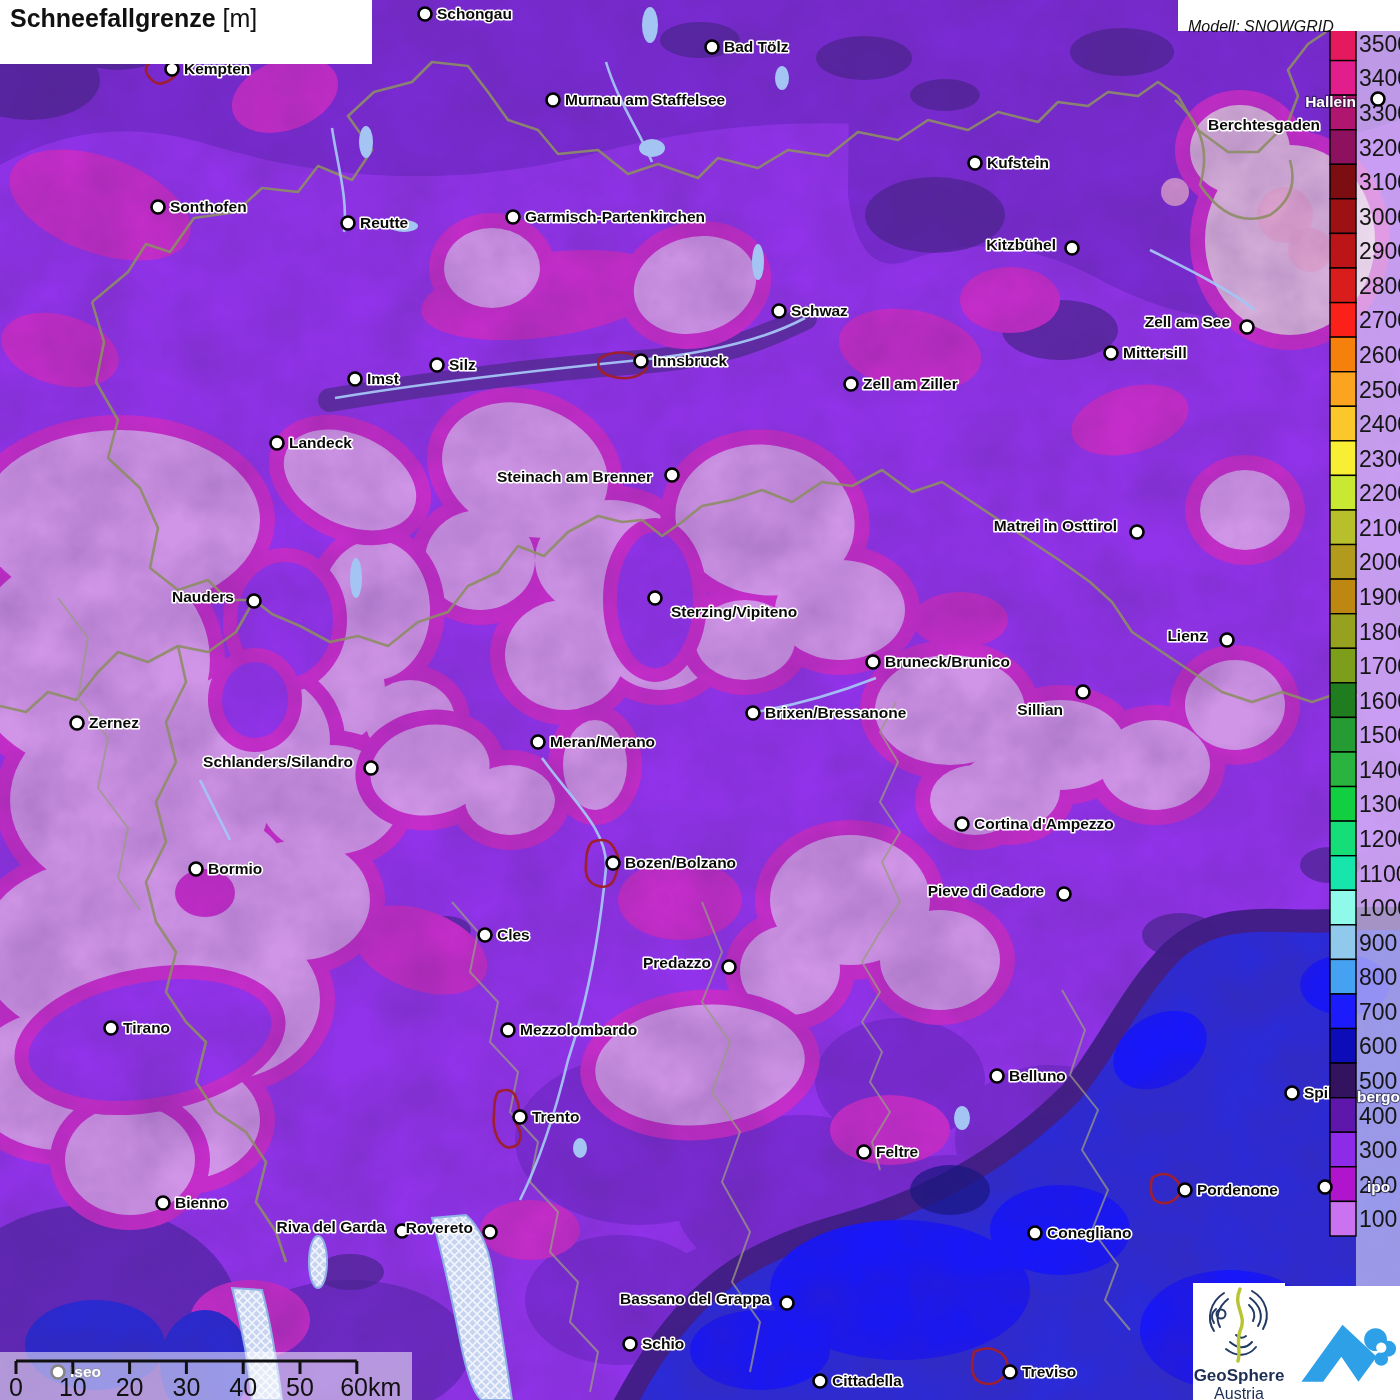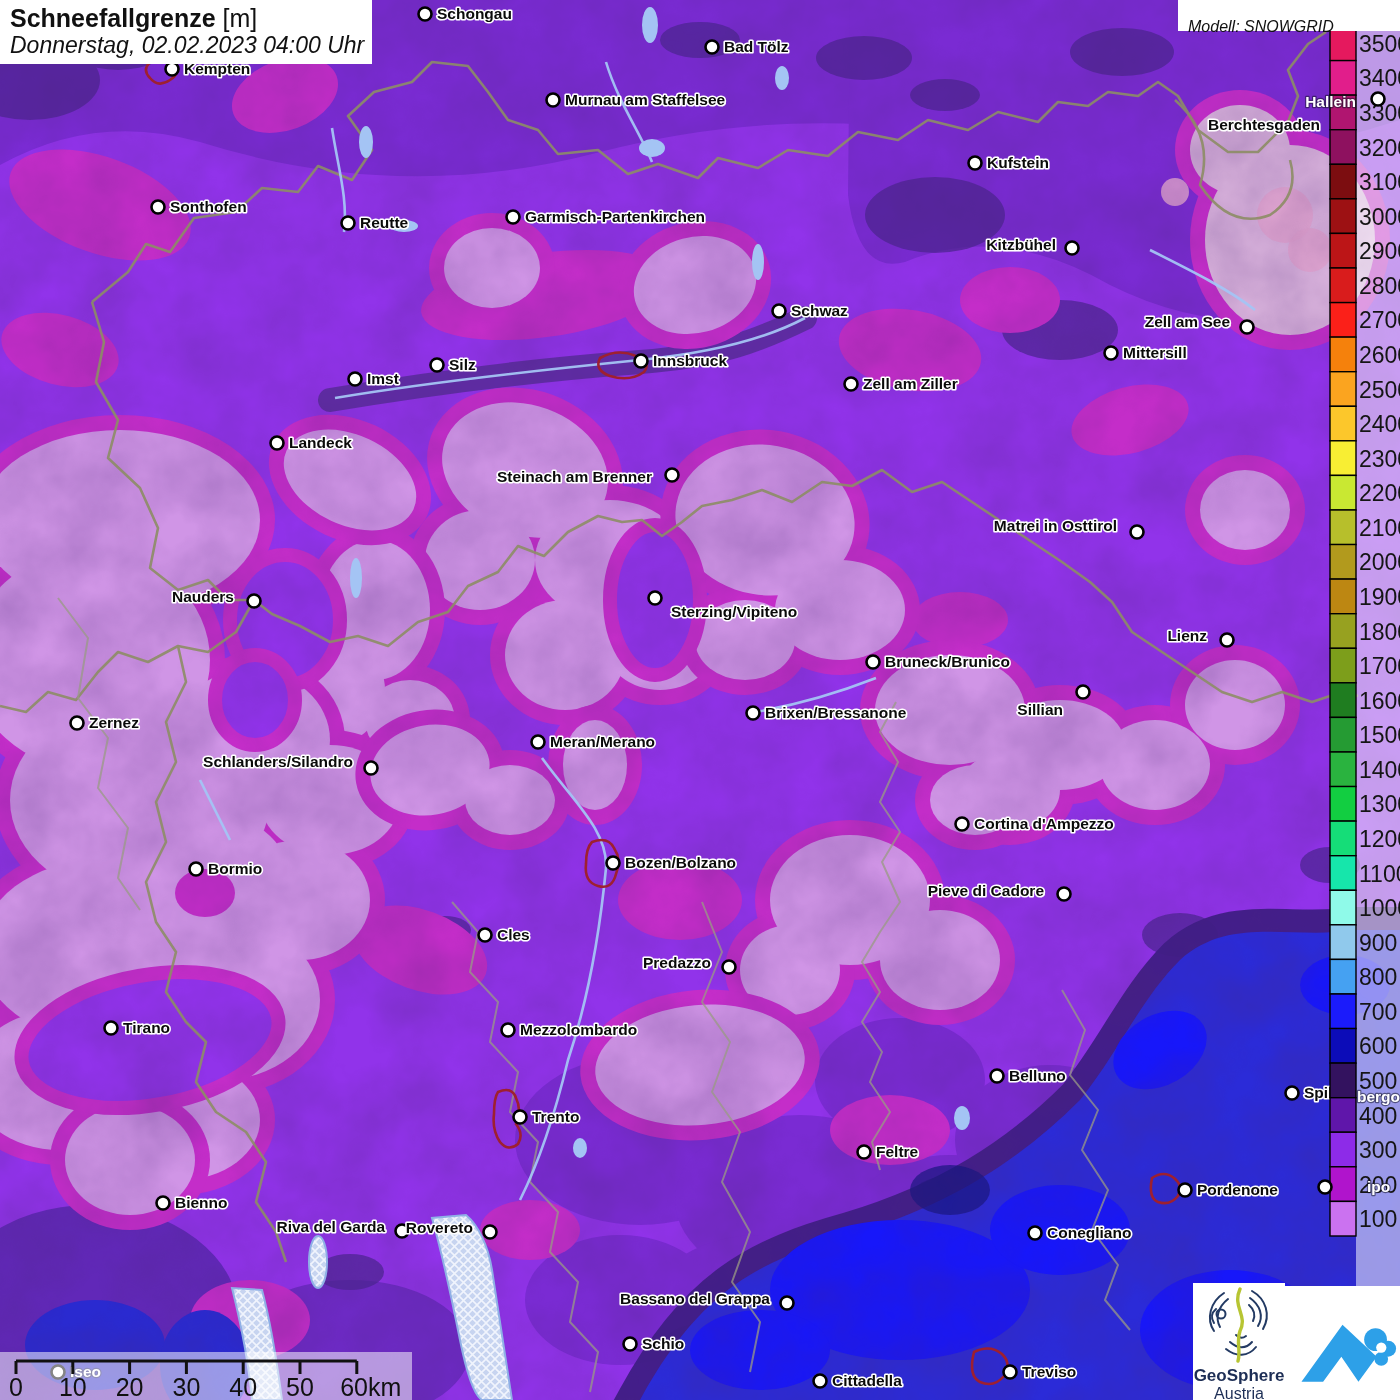--- a/index.html
+++ b/index.html
@@ -619,21 +619,20 @@
         <line x1="356.79999999999995" y1="1361" x2="356.79999999999995" y2="1374" stroke="#111" stroke-width="3"></line>
         <text x="370.8" y="1396" text-anchor="middle" font-size="25" fill="#111">60km</text>
       </g>
 </svg>
 
 <div id="title-box" class="overlay-box">
   <div id="title-line1">
     <span>Schneefallgrenze</span>
     <span class="unit">[m]</span>
   </div>
-  <div id="title-line2">Donnerstag, 02.02.2023 04:00 Uhr</div>
 </div>
 
 <div id="model-box" class="overlay-box">Modell: SNOWGRID</div>
 
 <div id="geo-logo-box" class="overlay-box">
   <svg width="90" height="80" viewBox="0 0 90 80">
     <g fill="none" stroke="#233a63" stroke-width="2" stroke-linecap="round">
       <path d="M30,10 C16,19 12,36 20,48"></path>
       <path d="M34,16 C24,24 21,35 26,44"></path>
       <path d="M22,26 q-7,6 -2,14"></path>

